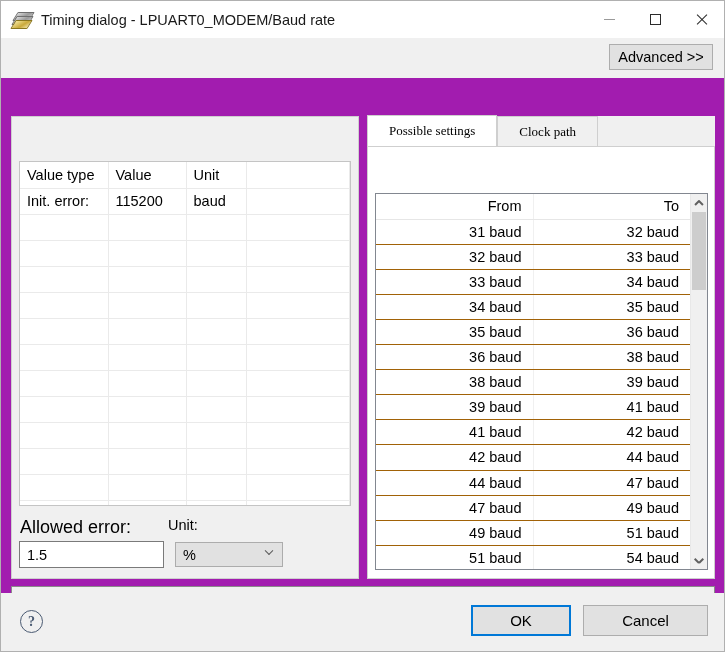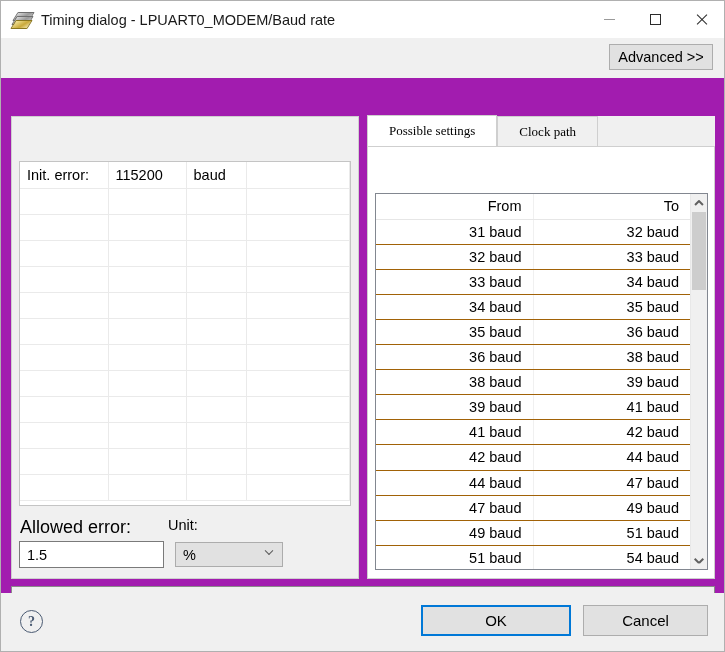--- a/index.html
+++ b/index.html
@@ -320,21 +320,21 @@
     position: absolute;
     top: 12px;
     height: 31px;
     background: #e1e1e1;
     border: 1px solid #adadad;
     font-size: 15px;
     display: flex; align-items: center; justify-content: center;
     cursor: default;
     font-family: "Liberation Sans", sans-serif;
   }
-  .btn.ok     { right: 153px; width: 150px; border: 2px solid #0078d7; background:#e1e1e1; }
+  .btn.ok     { right: 153px; width: 100px; border: 2px solid #0078d7; background:#e1e1e1; }
   .btn.cancel { right: 16px;  width: 125px; }
 </style>
 </head>
 <body>
 
 <div class="window">
 
   <div class="titlebar">
     <div class="title-icon">
       <div class="disk d1"></div>
@@ -365,20 +365,26 @@
 
       <div class="ltable">
         <table>
           <colgroup>
               <col class="c1">
               <col class="c2">
               <col class="c3">
               <col>
             </colgroup>
           <tbody>
+              <tr class="hdr">
+                <td>Value type</td>
+                <td>Value</td>
+                <td>Unit</td>
+                <td></td>
+              </tr>
               <tr>
                 <td>Init. error:</td>
                 <td>115200</td>
                 <td>baud</td>
                 <td></td>
               </tr>
               <tr>
                 <td>&nbsp;</td>
                 <td>&nbsp;</td>
                 <td>&nbsp;</td>

